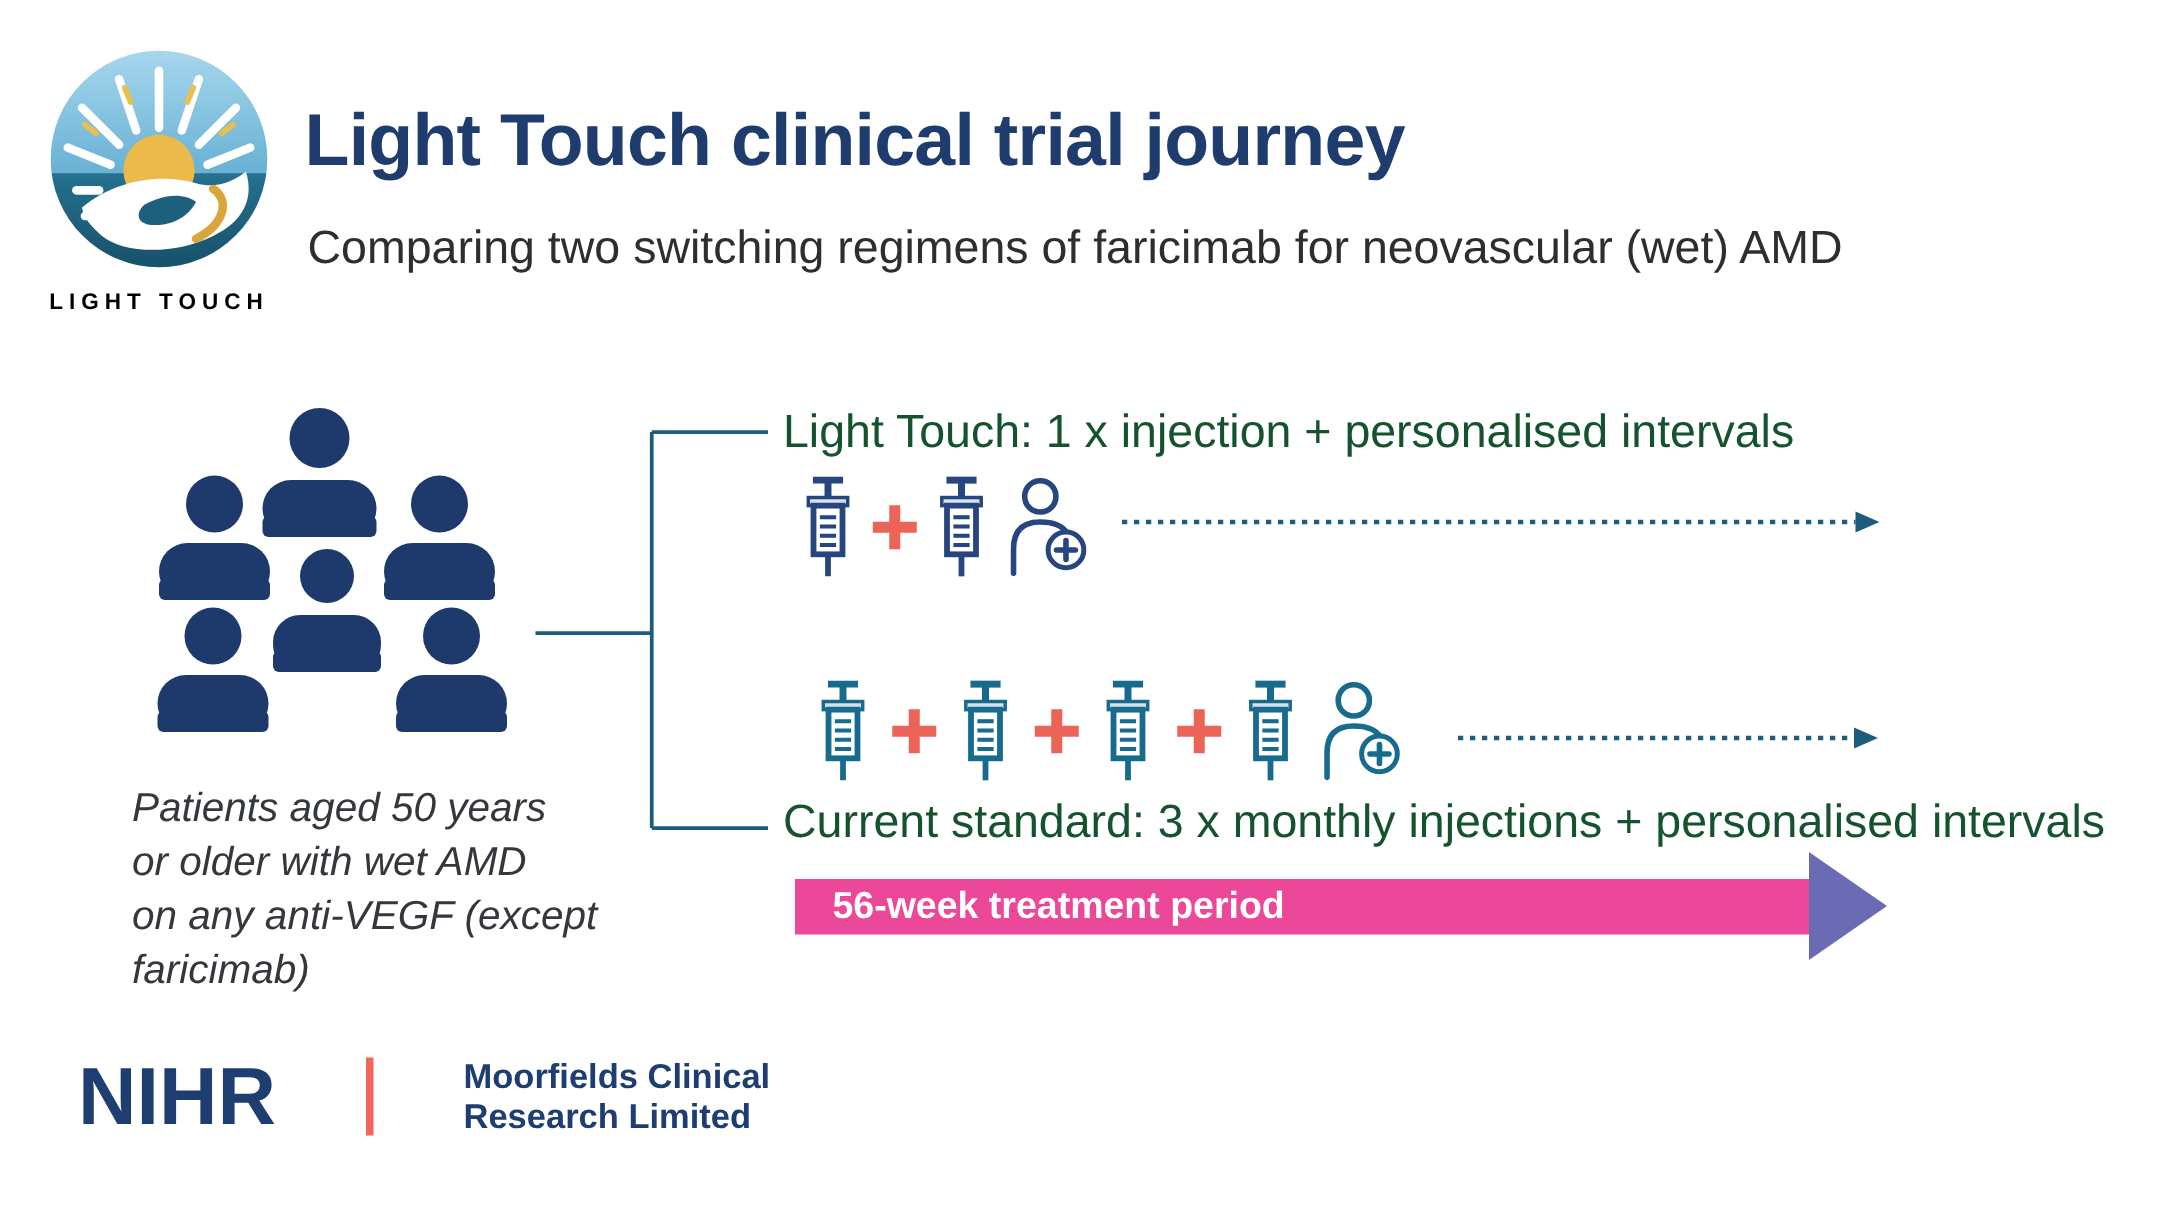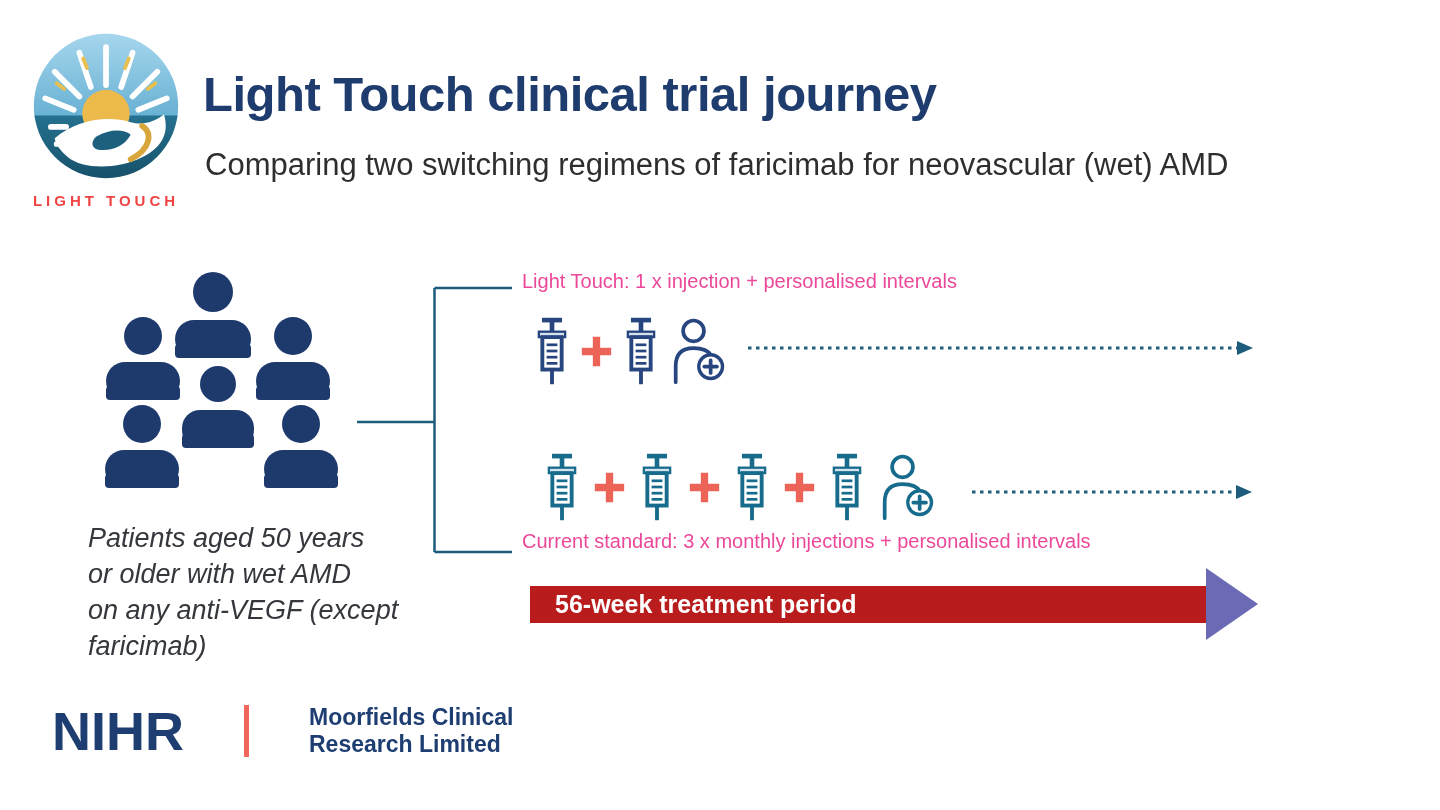--- a/index.html
+++ b/index.html
@@ -4,40 +4,40 @@
 <style>
   html,body{margin:0;padding:0;background:#ffffff;}
   .stage{
     position:relative;width:1440px;height:810px;background:#ffffff;overflow:hidden;
     font-family:"Liberation Sans", sans-serif;
   }
   .abs{position:absolute;}
 
   
   .logo-wrap{left:28px;top:30px;width:156px;text-align:center;}
-  .brand-name{margin-top:6px;font-size:15px;font-weight:bold;letter-spacing:4px;color:#ef4444;}
+  .brand-name{margin-top:6px;font-size:15px;font-weight:bold;letter-spacing:4px;color:#000000;}
   .title{left:203px;top:66px;font-size:49px;font-weight:bold;color:#1f3c6e;letter-spacing:-0.5px;}
   .subtitle{left:205px;top:147px;font-size:31px;color:#2e2e2e;}
 
   
   .caption{left:88px;top:520px;font-size:27px;line-height:36px;color:#34373c;font-style:italic;}
 
   
-  .arm-label{font-size:20px;color:#ec4899;white-space:nowrap;}
+  .arm-label{font-size:31px;color:#14532d;white-space:nowrap;}
   .arm1-label{left:522px;top:270px;}
   .arm2-label{left:522px;top:530px;}
   .icon-row{display:flex;align-items:center;height:86px;}
   .row1{left:535px;top:308px;gap:11px;color:#27457f;}
   .row2{left:545px;top:444px;gap:14px;color:#176b8c;}
   .syr{width:34px;height:78px;display:block;}
   .plus{width:33px;height:33px;display:block;color:#ec6457;}
   .pers{width:58px;height:84px;display:block;}
 
   
-  .tl-body{left:530px;top:586px;width:676px;height:37px;background:#b91c1c;}
+  .tl-body{left:530px;top:586px;width:676px;height:37px;background:#ec4899;}
   .tl-label{padding-left:25px;font-size:25px;font-weight:bold;color:#ffffff;line-height:37px;white-space:nowrap;}
   .tl-head{left:1206px;top:568px;width:0;height:0;
     border-top:36px solid transparent;border-bottom:36px solid transparent;border-left:52px solid #6b6bb5;}
 
   
   .nihr-wrap{left:52px;top:700px;display:flex;align-items:center;gap:44px;}
   .nihr-word{font-size:54px;font-weight:800;color:#1e3e72;letter-spacing:0px;}
   .nihr-bar{width:5px;height:52px;background:#f0665b;margin:0 16px;}
   .nihr-org{font-size:23px;font-weight:bold;color:#1e3e72;line-height:27px;}
   .funding{left:944px;top:717px;font-size:26px;color:#111111;}

